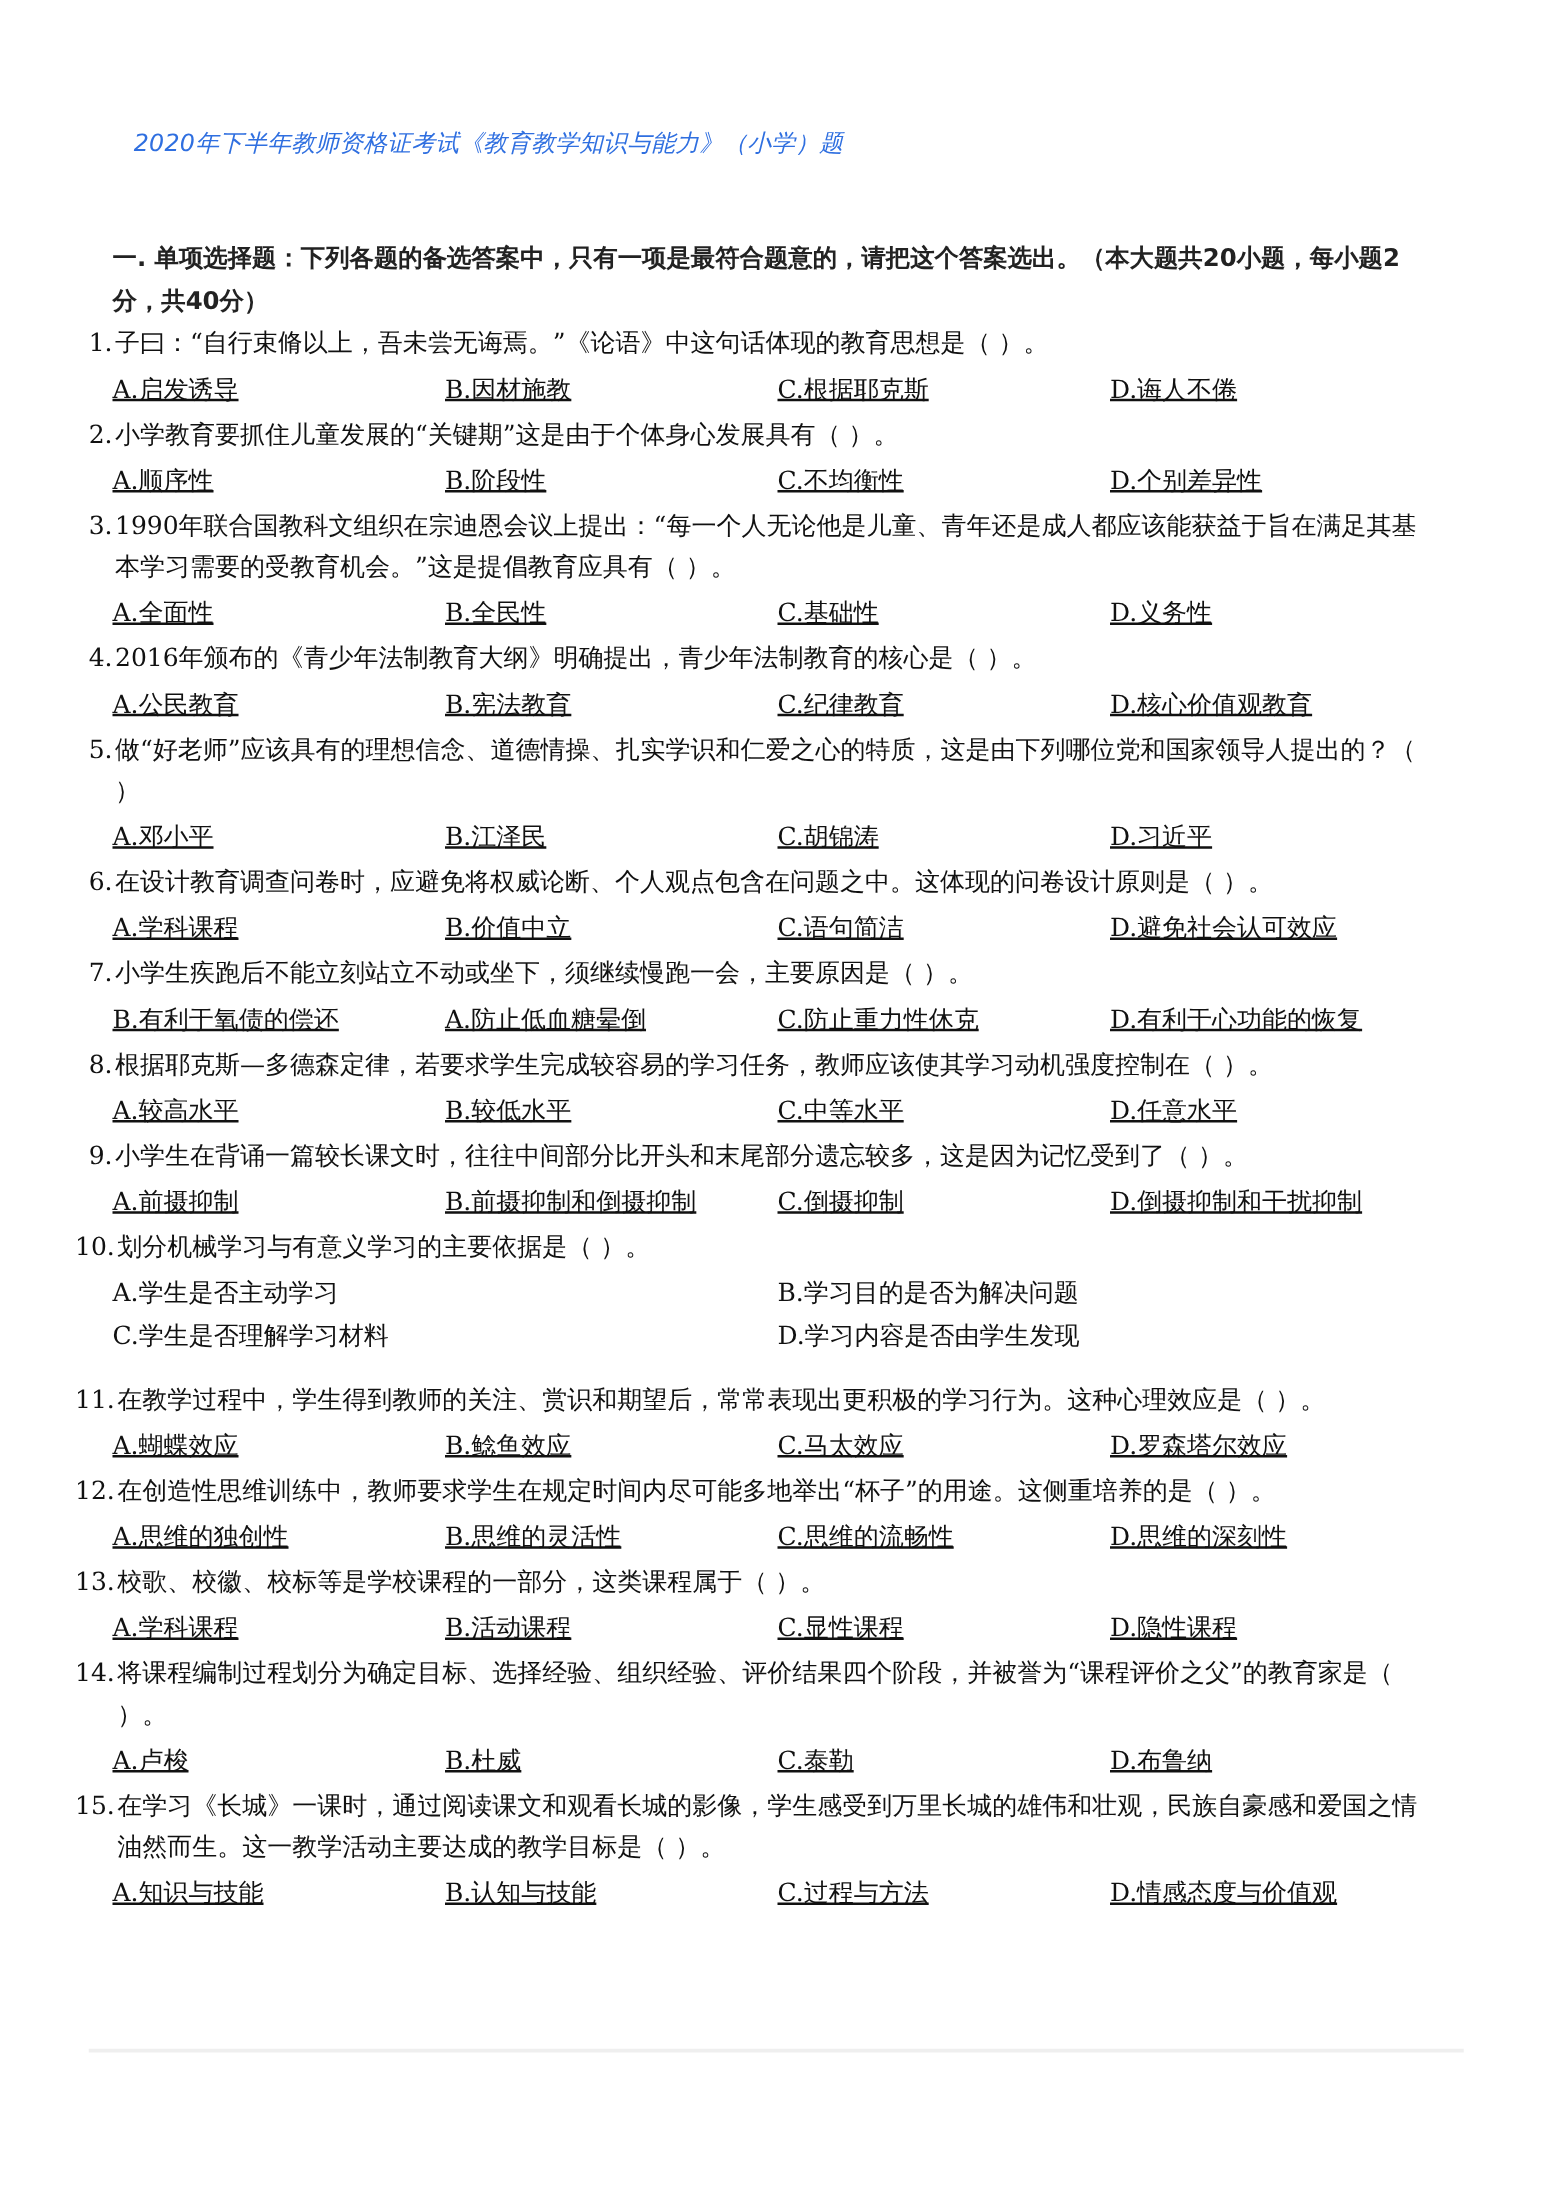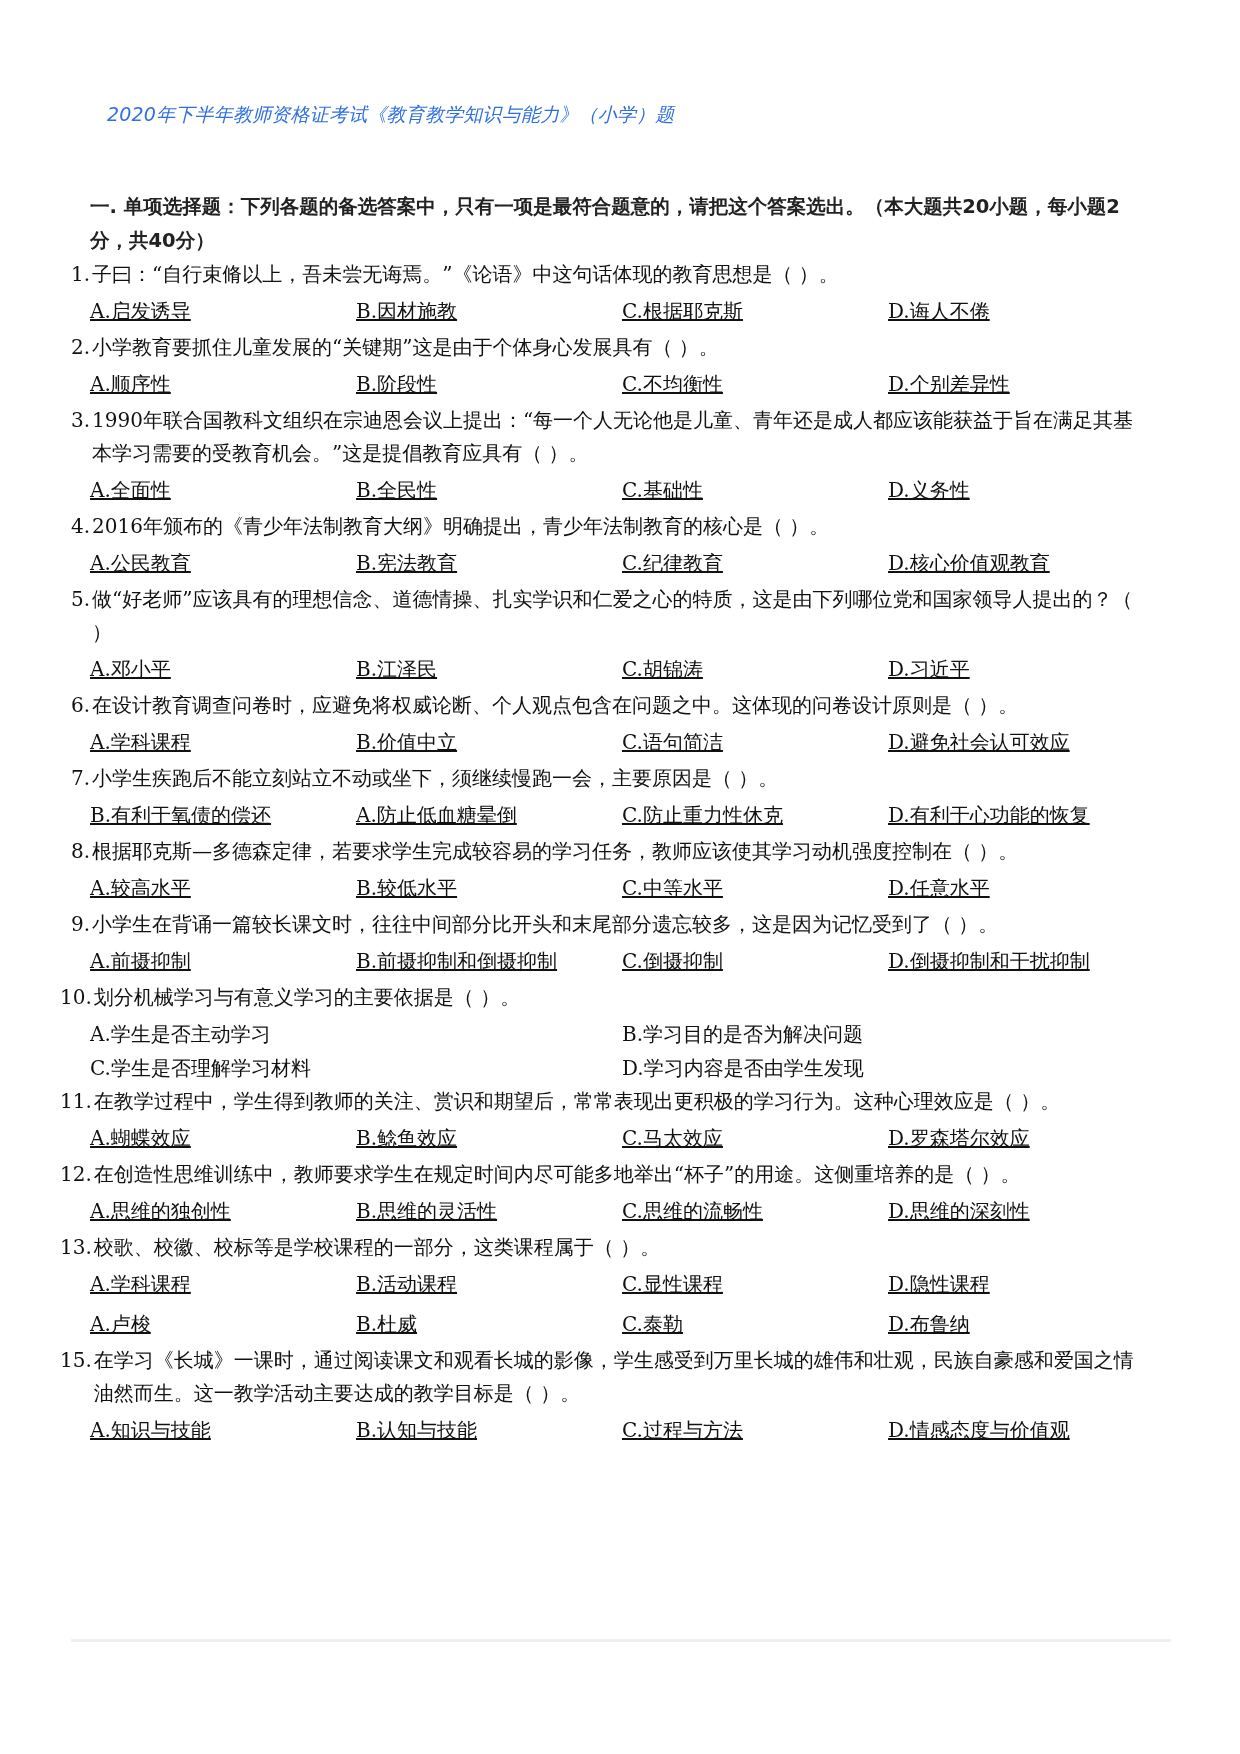--- a/index.html
+++ b/index.html
@@ -13,21 +13,21 @@
     font-family: "DejaVu Sans", sans-serif; font-weight: bold; font-size: 19.5px; line-height: 34px; color: #222;
   }
   .questions { position: absolute; left: 60px; top: 258px; width: 1090px;
     font-family: "DejaVu Serif", serif; font-size: 20px; color: #111; }
   .q { position: relative; }
   .q-stem { display: flex; line-height: 33px; }
   .q-num { min-width: 30px; text-align: right; padding-right: 2px; flex: none; }
   .q-text { flex: 1; }
   .opts { display: flex; padding-left: 30px; line-height: 40px; text-decoration: underline; }
   .opts .opt { width: 266px; flex: none; }
-  .opts2 { display: grid; grid-template-columns: 532px 532px; padding-left: 30px; line-height: 34px; margin: 3px 0 0; }
+  .opts2 { display: grid; grid-template-columns: 532px 532px; padding-left: 30px; line-height: 34px; margin: 3px 0 18px; }
   .divider { position: absolute; left: 71px; top: 1639px; width: 1100px; height: 3px; background: #efefef; }
 </style>
 </head>
 <body>
 
 <div class="page-title">2020年下半年教师资格证考试《教育教学知识与能力》（小学）题</div>
 
 <div class="section-heading">一. 单项选择题：下列各题的备选答案中，只有一项是最符合题意的，请把这个答案选出。（本大题共20小题，每小题2分，共40分）</div>
 
 <div class="questions">
@@ -195,20 +195,24 @@
       </div>
     <div class="opts">
       <span class="opt">A.学科课程</span>
       <span class="opt">B.活动课程</span>
       <span class="opt">C.显性课程</span>
       <span class="opt">D.隐性课程</span>
     </div>
   </div>
 
   <div class="q">
+    <div class="q-stem">
+        <span class="q-num">14.</span>
+        <span class="q-text">将课程编制过程划分为确定目标、选择经验、组织经验、评价结果四个阶段，并被誉为“课程评价之父”的教育家是（ ）。</span>
+      </div>
     <div class="opts">
       <span class="opt">A.卢梭</span>
       <span class="opt">B.杜威</span>
       <span class="opt">C.泰勒</span>
       <span class="opt">D.布鲁纳</span>
     </div>
   </div>
 
   <div class="q">
     <div class="q-stem">

